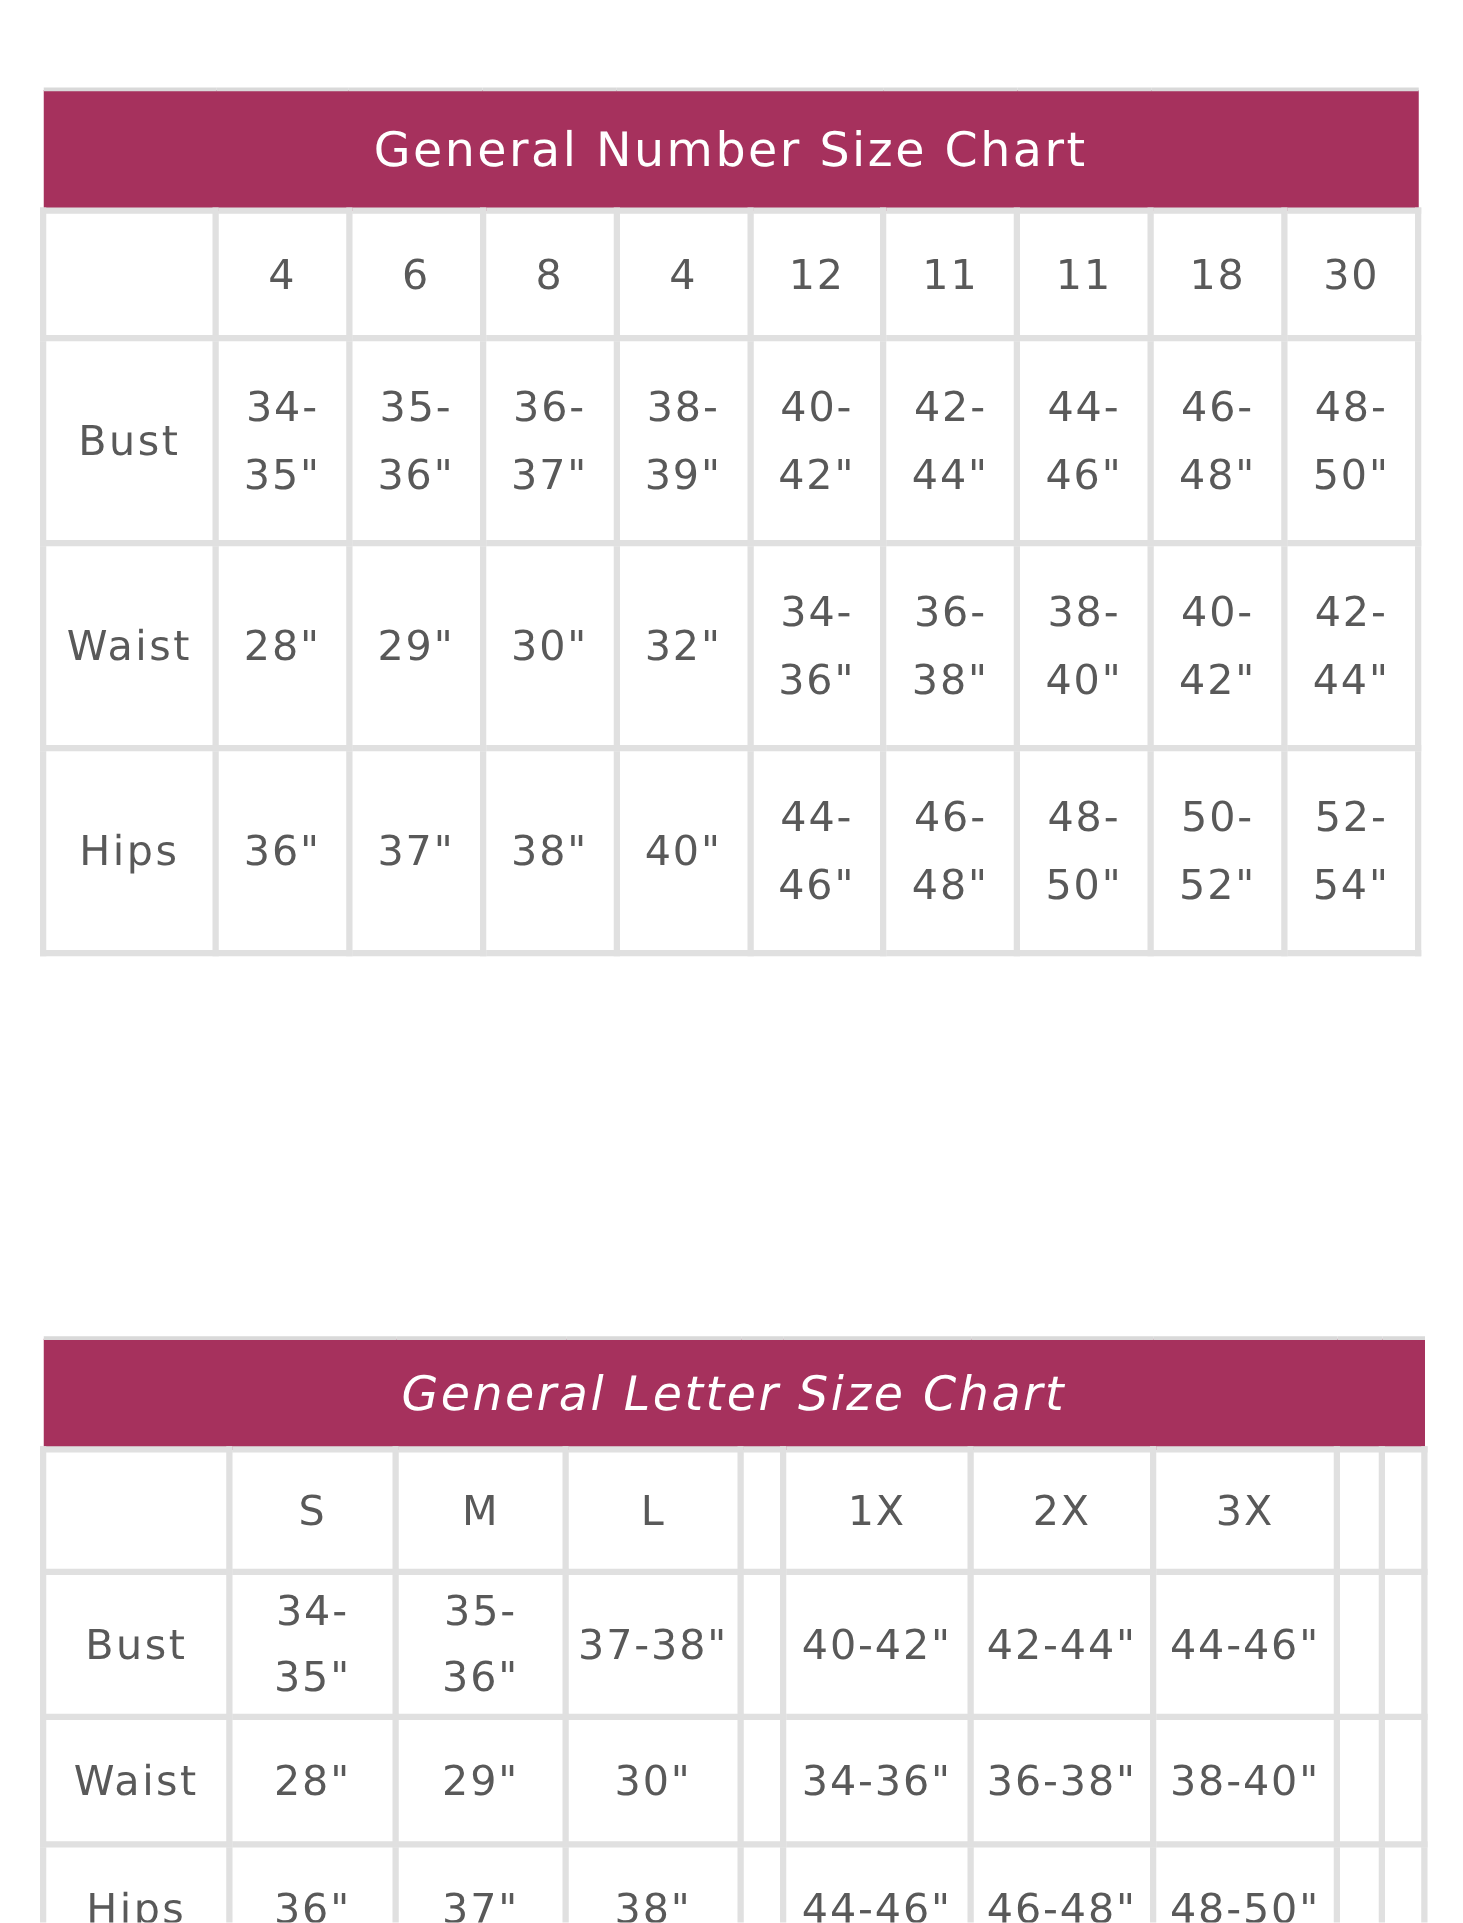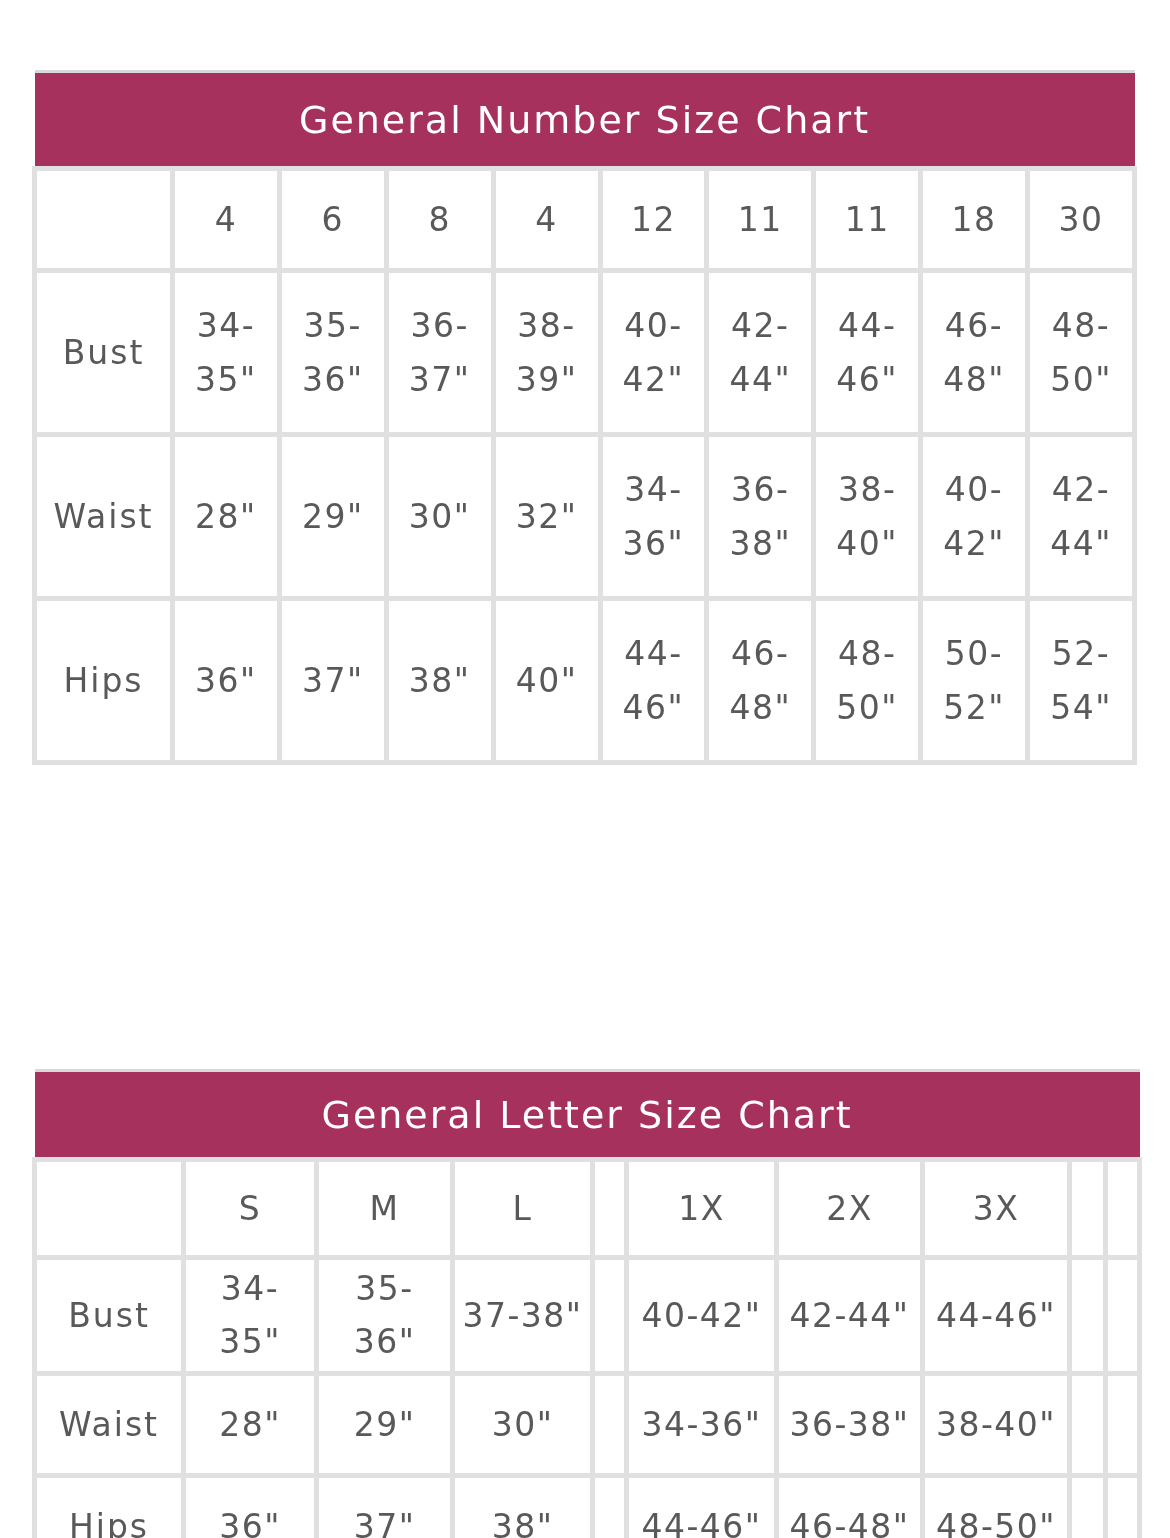--- a/index.html
+++ b/index.html
@@ -34,20 +34,21 @@
     letter-spacing: 2px;
     height: 93px;
     border: none;
     border-top: 3px solid #d9d9d9;
     text-align: center;
     vertical-align: middle;
     padding: 0;
   }
   table.chart.letter th.band {
     height: 85px;
+    font-style: italic;
   }
   td {
     border: 5px solid #e0e0e0;
     background: #ffffff;
     color: #595959;
     font-size: 33px;
     letter-spacing: 1.5px;
     line-height: 1.62;
     text-align: center;
     vertical-align: middle;

